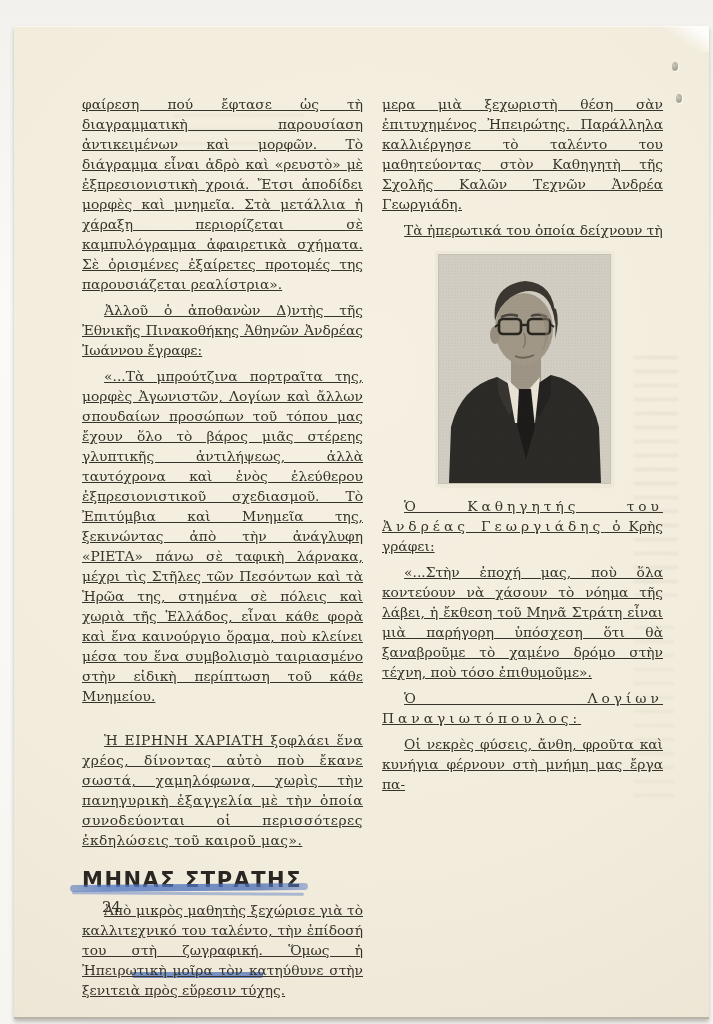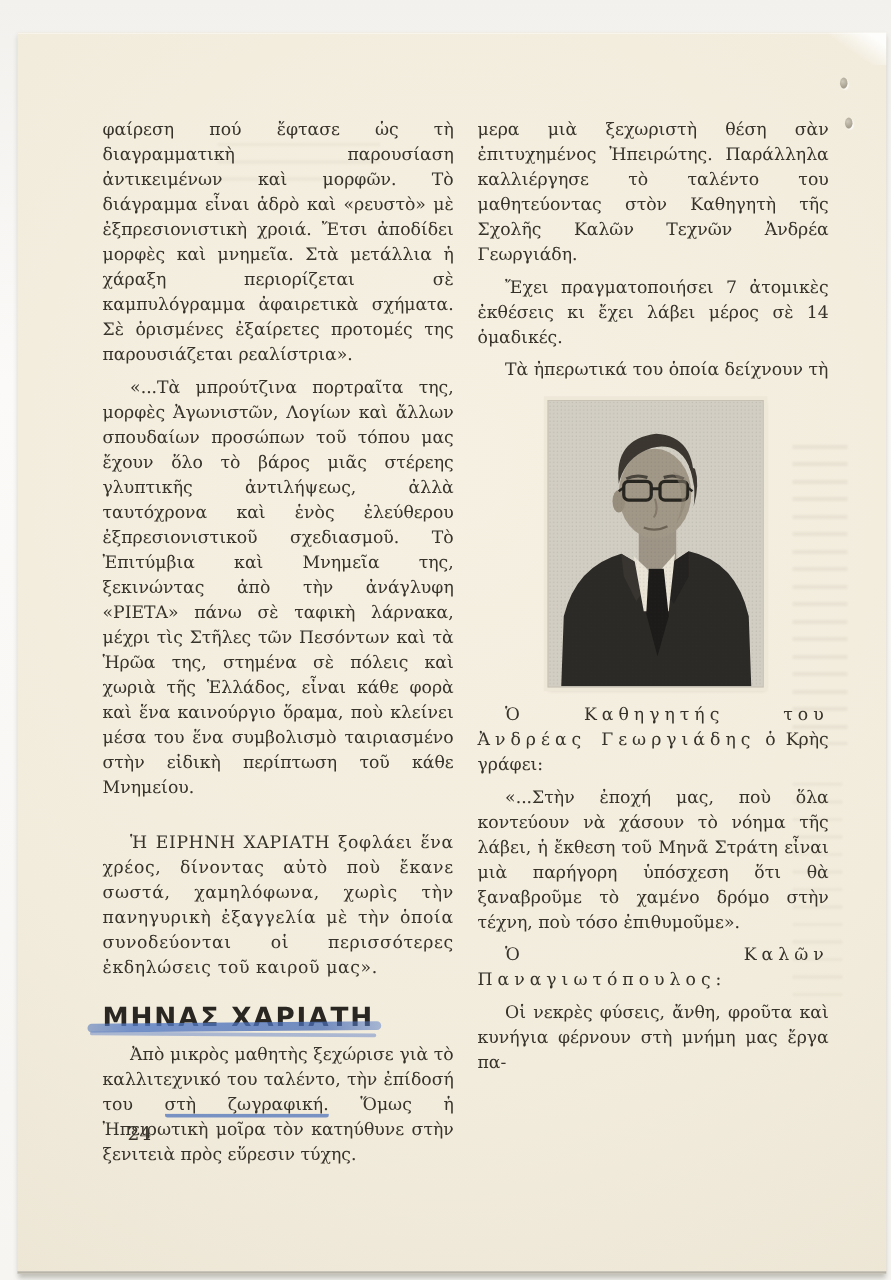--- a/index.html
+++ b/index.html
@@ -14,41 +14,41 @@
       radial-gradient(120% 90% at 50% 35%, #f6f0e2 0%, #f2ecdd 55%, #ece5d4 90%, #e6dfcd 100%);
     border-bottom:2px solid #b9b4a8;
     box-shadow:0 3px 4px rgba(90,85,70,.35), inset 0 1px 0 rgba(255,255,255,.6);
   }
   .col{
     position:absolute;top:68px;width:281px;
     color:#37332a;font-size:13.8px;line-height:20px;text-align:justify;
   }
   .col-left{left:68px;}
   .col-right{left:368px;}
-  .para{margin:0 0 6px 0;}
+  .para{margin:0 0 6px 0;text-decoration:underline;}
   .ind{text-indent:1.6em;}
   .caps-run{letter-spacing:.5px;margin-top:24px;}
   .spaced{letter-spacing:4px;}
   .heading{
     position:relative;margin:14px 0 10px 0;display:inline-block;
     font-family:"DejaVu Sans","Liberation Sans",sans-serif;
     font-weight:bold;font-size:21px;letter-spacing:1.5px;color:#2a2722;
   }
   .marker-stroke{
     position:absolute;left:-12px;right:-6px;bottom:-1px;height:7px;
     background:linear-gradient(90deg,rgba(77,113,183,.55),rgba(84,122,196,.8) 15%,rgba(72,108,180,.75) 80%,rgba(90,126,198,.5));
     border-radius:4px;transform:rotate(-.5deg);
   }
   .marker-stroke2{
     position:absolute;left:-10px;right:-2px;bottom:-5px;height:3px;
     background:rgba(84,120,192,.45);border-radius:3px;transform:rotate(.4deg);
   }
   .blue-underline{
     background:linear-gradient(180deg,transparent 82%,rgba(80,116,188,.75) 84%,rgba(80,116,188,.75) 100%);
-    border-radius:2px;padding-bottom:2px;margin-top:36px;
+    border-radius:2px;padding-bottom:20px;margin-top:36px;
   }
   .photo{
     width:171px;height:228px;margin:14px 0 12px 56px;position:relative;
     border:1px solid #c7c1b3;
     box-shadow:0 0 0 3px #eee8d9, 1px 2px 3px rgba(80,75,60,.25);
     background:#d9d5cb;
   }
   .photo svg{display:block;}
   .pagenum{
     position:absolute;left:88px;top:872px;font-size:15px;color:#37332a;
@@ -74,36 +74,36 @@
 </style>
 </head>
 <body>
 
 <div class="paper">
 
   <div class="bleed bleed-b"></div>
 
   <div class="col col-left">
     <p class="para">φαίρεση πού ἔφτασε ὡς τὴ διαγραμματικὴ παρουσίαση ἀντικειμένων καὶ μορφῶν. Τὸ διάγραμμα εἶναι ἁδρὸ καὶ «ρευστὸ» μὲ ἐξπρεσιονιστικὴ χροιά. Ἔτσι ἀποδίδει μορφὲς καὶ μνημεῖα. Στὰ μετάλλια ἡ χάραξη περιορίζεται σὲ καμπυλόγραμμα ἀφαιρετικὰ σχήματα. Σὲ ὁρισμένες ἐξαίρετες προτομές της παρουσιάζεται ρεαλίστρια».</p>
+    <p class="para ind">Ἀλλοῦ ὁ ἀποθανὼν Δ)ντὴς τῆς Ἐθνικῆς Πινακοθήκης Ἀθηνῶν Ἀνδρέας Ἰωάννου ἔγραφε:</p>
     <p class="para ind">«...Τὰ μπρούτζινα πορτραῖτα της, μορφὲς Ἀγωνιστῶν, Λογίων καὶ ἄλλων σπουδαίων προσώπων τοῦ τόπου μας ἔχουν ὅλο τὸ βάρος μιᾶς στέρεης γλυπτικῆς ἀντιλήψεως, ἀλλὰ ταυτόχρονα καὶ ἑνὸς ἐλεύθερου ἐξπρεσιονιστικοῦ σχεδιασμοῦ. Τὸ Ἐπιτύμβια καὶ Μνημεῖα της, ξεκινώντας ἀπὸ τὴν ἀνάγλυφη «ΡΙΕΤΑ» πάνω σὲ ταφικὴ λάρνακα, μέχρι τὶς Στῆλες τῶν Πεσόντων καὶ τὰ Ἡρῶα της, στημένα σὲ πόλεις καὶ χωριὰ τῆς Ἑλλάδος, εἶναι κάθε φορὰ καὶ ἕνα καινούργιο ὅραμα, ποὺ κλείνει μέσα του ἕνα συμβολισμὸ ταιριασμένο στὴν εἰδικὴ περίπτωση τοῦ κάθε Μνημείου.</p>
     <p class="para ind caps-run">Ἡ ΕΙΡΗΝΗ ΧΑΡΙΑΤΗ ξοφλάει ἕνα χρέος, δίνοντας αὐτὸ ποὺ ἔκανε σωστά, χαμηλόφωνα, χωρὶς τὴν πανηγυρικὴ ἐξαγγελία μὲ τὴν ὁποία συνοδεύονται οἱ περισσότερες ἐκδηλώσεις τοῦ καιροῦ μας».</p>
 
     <h2 class="heading">
-      <span>ΜΗΝΑΣ ΧΑΡΙΑΤΗ</span>
+      <span>ΜΗΝΑΣ ΣΤΡΑΤΗΣ</span>
       <span class="marker-stroke"></span>
       <span class="marker-stroke2"></span>
     </h2>
 
     <p class="para ind"><span>Ἀπὸ μικρὸς μαθητὴς ξεχώρισε γιὰ τὸ καλλιτεχνικό του ταλέντο, τὴν ἐπίδοσή του </span><span class="blue-underline">στὴ ζωγραφική.</span><span> Ὅμως ἡ Ἠπειρωτικὴ μοῖρα τὸν κατηύθυνε στὴν ξενιτειὰ πρὸς εὕρεσιν τύχης.</span></p>
     
   </div>
 
   <div class="col col-right">
     <p class="para">μερα μιὰ ξεχωριστὴ θέση σὰν ἐπιτυχημένος Ἠπειρώτης. Παράλληλα καλλιέργησε τὸ ταλέντο του μαθητεύοντας στὸν Καθηγητὴ τῆς Σχολῆς Καλῶν Τεχνῶν Ἀνδρέα Γεωργιάδη.</p>
-    <p class="para ind">Ἔχει πραγματοποιήσει 7 ἀτομικὲς ἐκθέσεις κι ἔχει λάβει μέρος σὲ 14 ὁμαδικές.</p>
     <p class="para ind">Τὰ ἠπερωτικά του ὁποία δείχνουν τὴ</p>
 
     <div class="photo" role="img" aria-label="Halftone black-and-white portrait of a man with receding dark hair and glasses, wearing a dark suit, white shirt and dark tie">
       <svg width="171" height="228" viewBox="0 0 171 228" xmlns="http://www.w3.org/2000/svg">
         <defs>
           <pattern id="ht" width="3" height="3" patternUnits="userSpaceOnUse">
             <circle cx="1" cy="1" r="0.55" fill="#3a362f" opacity="0.14"></circle>
           </pattern>
         </defs>
         <rect width="171" height="228" fill="#d8d4c9"></rect>
@@ -139,21 +139,21 @@
         <path d="M76,101 Q85,105 95,100" stroke="#6d6355" stroke-width="1.8" fill="none"></path>
 
         <path d="M99,56 Q112,74 102,98 Q112,84 110,62 Z" fill="#8d8374" opacity="0.5"></path>
 
         <rect width="171" height="228" fill="url(#ht)"></rect>
       </svg>
     </div>
 
     <p class="para ind"><span class="spaced">Ὁ Καθηγητής του Ἀνδρέας Γεωργιάδης</span><span> ὁ Κρὴς γράφει:</span></p>
     <p class="para ind">«...Στὴν ἐποχή μας, ποὺ ὅλα κοντεύουν νὰ χάσουν τὸ νόημα τῆς λάβει, ἡ ἔκθεση τοῦ Μηνᾶ Στράτη εἶναι μιὰ παρήγορη ὑπόσχεση ὅτι θὰ ξαναβροῦμε τὸ χαμένο δρόμο στὴν τέχνη, ποὺ τόσο ἐπιθυμοῦμε».</p>
-    <p class="para ind spaced">Ὁ Καλῶν Παναγιωτόπουλος:</p>
+    <p class="para ind spaced">Ὁ Λογίων Παναγιωτόπουλος:</p>
     <p class="para ind">Οἱ νεκρὲς φύσεις, ἄνθη, φροῦτα καὶ κυνήγια φέρνουν στὴ μνήμη μας ἔργα πα-</p>
   </div>
 
   <div class="pagenum">24</div>
 
   <div class="bleed bleed-a"></div>
   <div class="bleed bleed-c"></div>
   <div class="dent dent-1"></div>
   <div class="dent dent-2"></div>
   <div class="corner-curl"></div>

